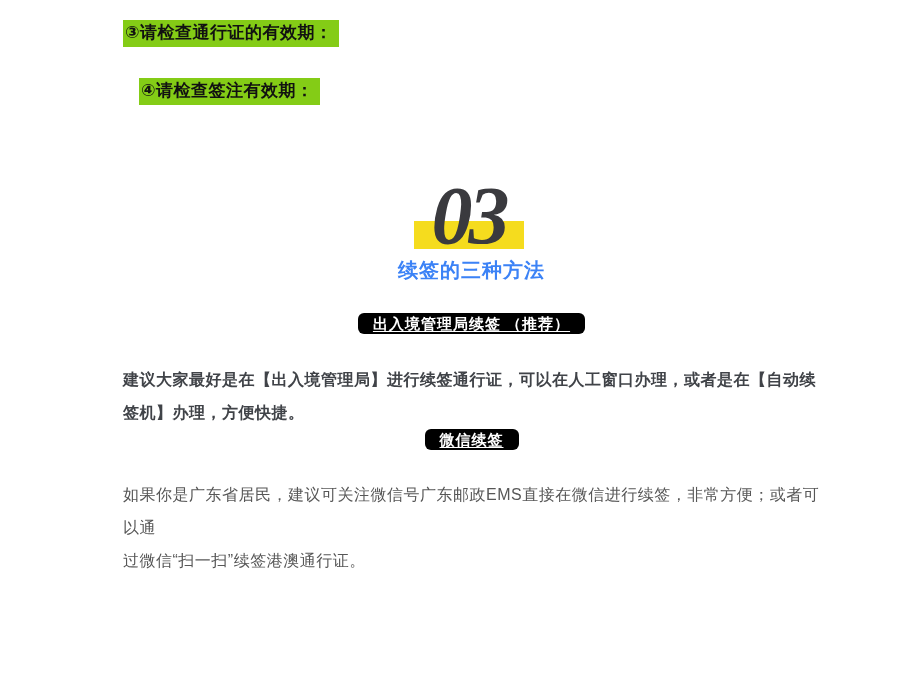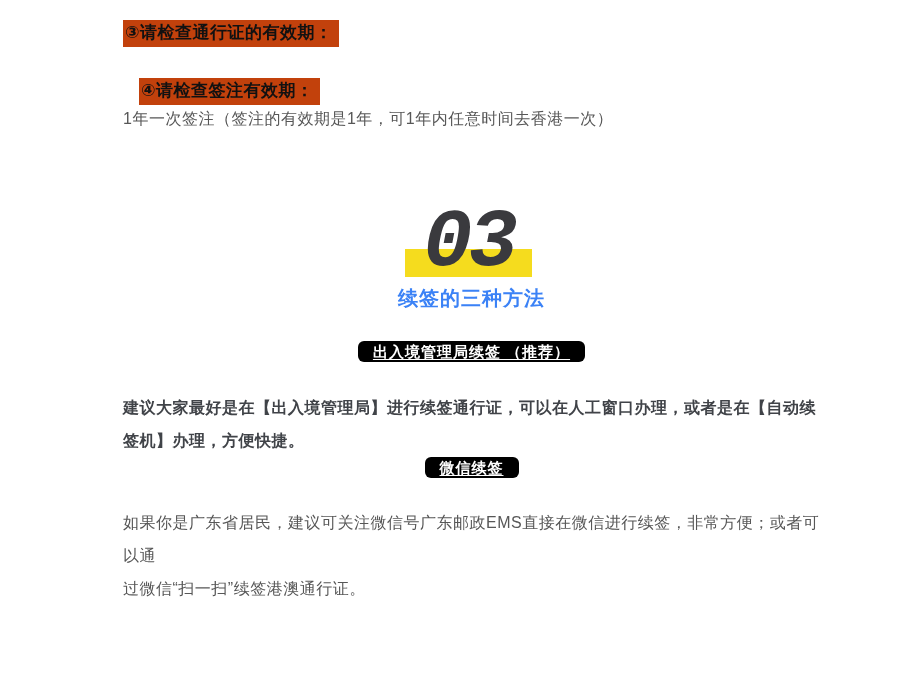--- a/index.html
+++ b/index.html
@@ -13,21 +13,21 @@
   .column {
     margin-left: 123px;
     width: 697px;
   }
   
   .heading { line-height: 22px; }
   .heading-1 { margin-top: 20px; }
   .heading-2 { margin-top: 31px; margin-left: 16px; }
   .hl {
     display: inline-block;
-    background: #c2410c;
+    background: #84cc16;
     color: #111111;
     font-size: 17px;
     font-weight: bold;
     padding: 2px 7px 3px 2px;
     letter-spacing: 0.5px;
   }
   
   .body {
     font-size: 16px;
     color: #575757;
@@ -39,21 +39,21 @@
   .chapter { text-align: center; margin-top: 77px; }
   .num-wrap {
     position: relative;
     display: inline-block;
     z-index: 0;
   }
   .num {
     position: relative;
     z-index: 1;
     display: inline-block;
-    font-family: Liberation Mono, monospace;
+    font-family: Liberation Serif, serif;
     font-style: italic;
     font-weight: 800;
     font-size: 82px;
     line-height: 68px;
     letter-spacing: -4px;
     color: #3a3a3e;
     padding: 0 8px 0 2px;
   }
   .num-rect {
     position: absolute;
@@ -107,21 +107,20 @@
 <div class="page">
   <div class="column">
 
     <div class="heading heading-1">
       <span class="hl">③请检查通行证的有效期：</span>
     </div>
 
     <div class="heading heading-2">
       <span class="hl">④请检查签注有效期：</span>
     </div>
-    <p class="body">1年一次签注（签注的有效期是1年，可1年内任意时间去香港一次）</p>
 
     <div class="chapter">
       <div class="num-wrap">
         <span class="num-rect"></span>
         <span class="num">03</span>
       </div>
       <div class="chapter-title">续签的三种方法</div>
     </div>
 
     <div class="bar-row bar-row-1">

